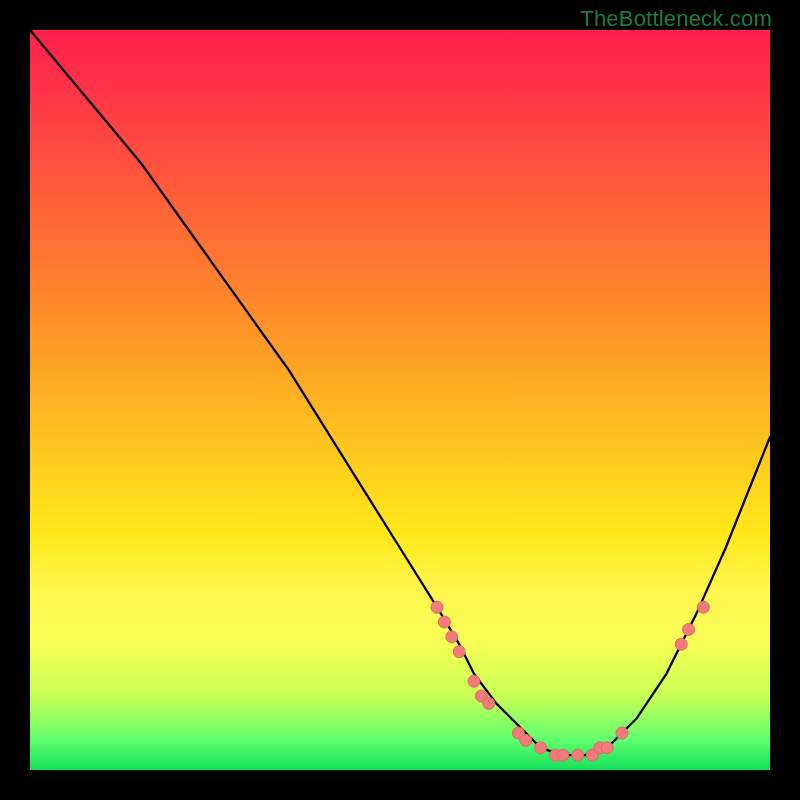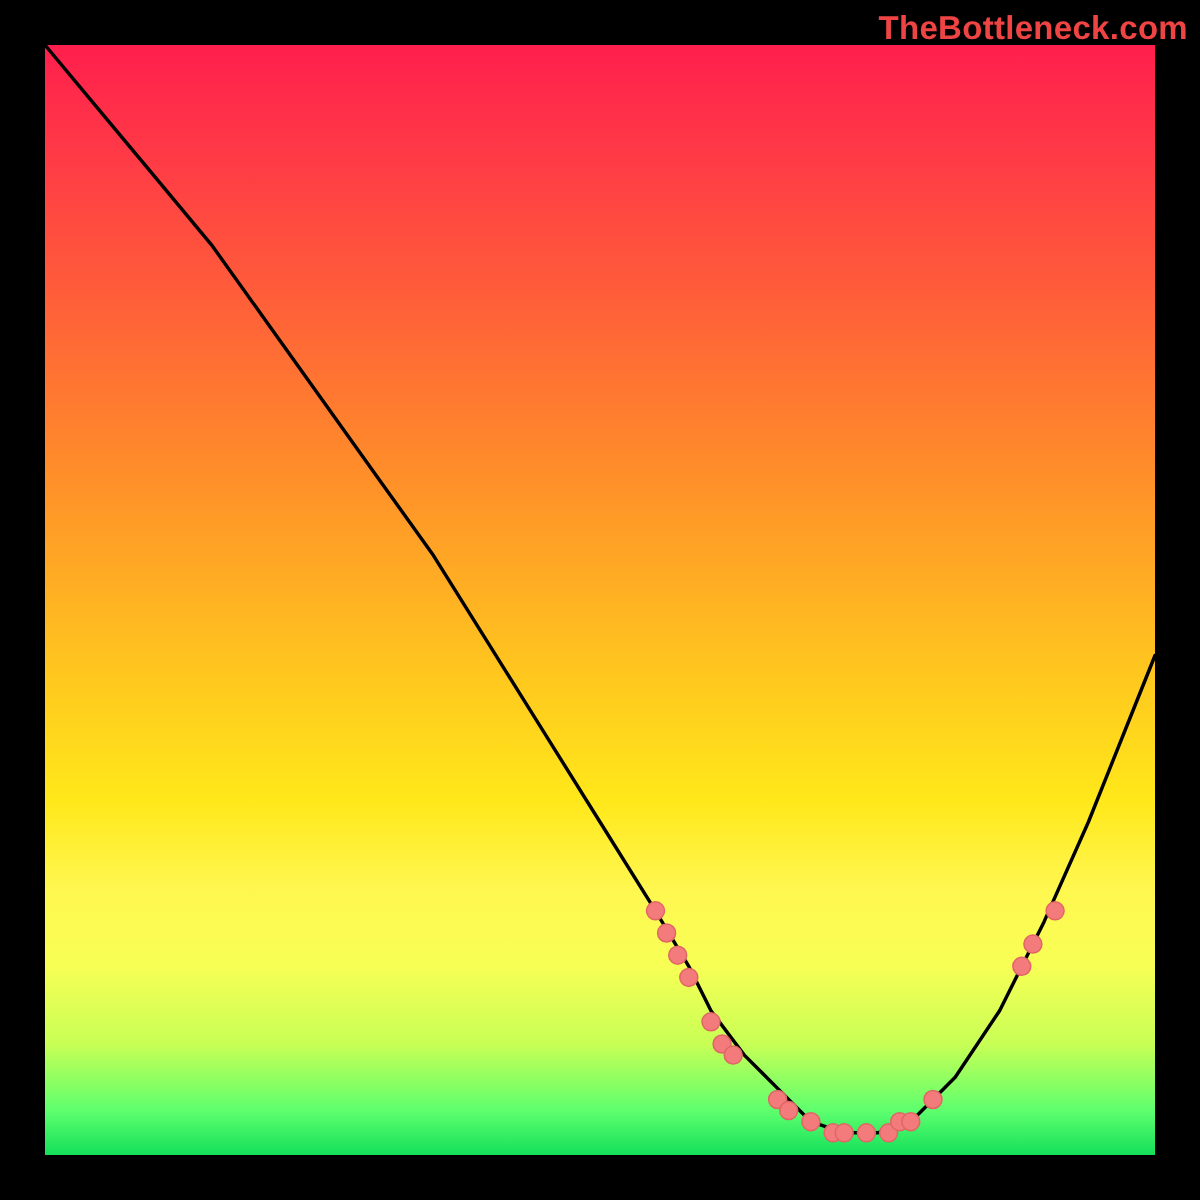--- a/index.html
+++ b/index.html
@@ -13,24 +13,24 @@
   }
   .frame {
     position: relative;
     width: 800px;
     height: 800px;
     background: #000;
   }
   .watermark {
     position: absolute;
     top: 6px;
-    right: 8px;
-    color: #ef4444;
+    right: 28px;
+    color: #15803d;
     font-size: 22px;
-    font-weight: 700;
+    font-weight: 400;
     letter-spacing: 0.2px;
   }
   .plot-area {
     position: absolute;
     left: 30px;
     top: 30px;
     width: 740px;
     height: 740px;
     
     background: linear-gradient(

